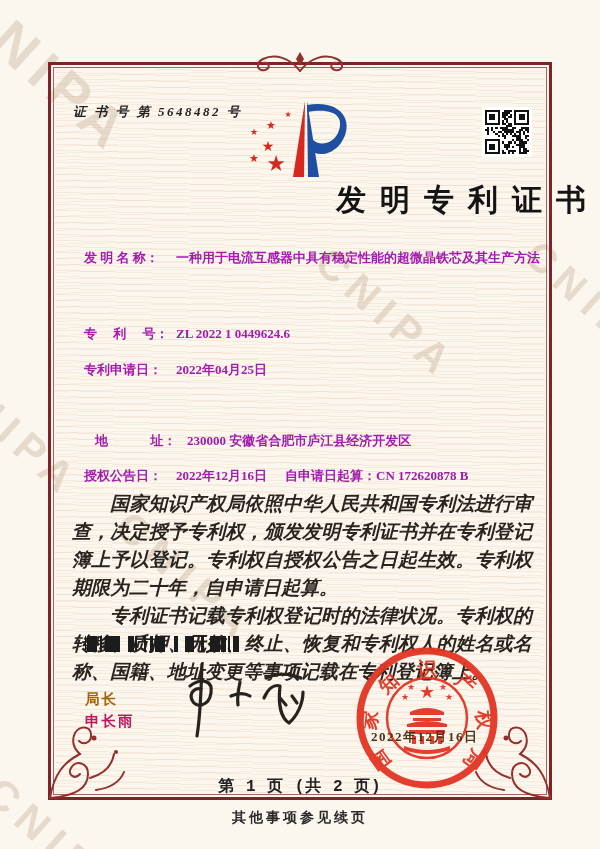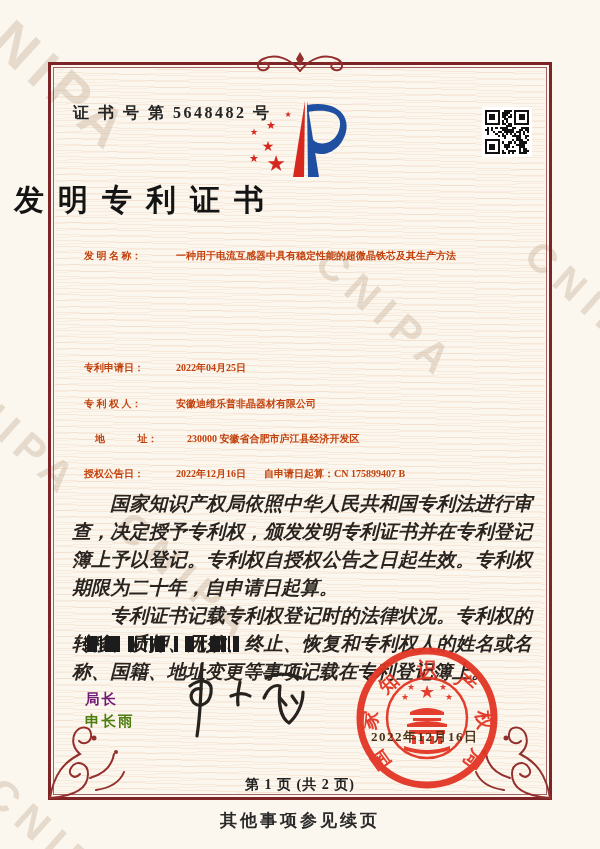--- a/index.html
+++ b/index.html
@@ -27,51 +27,51 @@
     background:
       repeating-linear-gradient(1.6deg,  rgba(224,178,138,.20) 0 1px, transparent 1px 6px),
       repeating-linear-gradient(-1.4deg, rgba(224,178,138,.14) 0 1px, transparent 1px 7px);
   }
   .orn { position:absolute; z-index:2; }
   .orn path { fill:none; stroke:#93302d; stroke-width:2; stroke-linecap:round; }
   .content { position:absolute; inset:0; z-index:3; }
 
   .cert-no {
     position:absolute; left:73px; top:103px;
-    font-size:16px; letter-spacing:2.5px; font-weight:600; color:#242424;
+    font-size:13px; letter-spacing:2.5px; font-weight:600; color:#242424;font-style:italic;
   }
   .logo { position:absolute; left:243px; top:99px; }
   .qr { position:absolute; left:482px; top:107px; width:50px; height:50px; background:#fff; padding:3px; }
   .title {
     position:absolute; left:0; top:180px; width:100%;
-    text-align:left; font-size:30px; font-weight:700; color:#141414;
+    text-align:right; font-size:30px; font-weight:700; color:#141414;
     letter-spacing:14px; text-indent:14px;
   }
-  .row { position:absolute; left:84px; font-size:10px; font-weight:600; color:#c2410c; white-space:nowrap; }
+  .row { position:absolute; left:84px; font-size:13px; font-weight:600; color:#a21caf; white-space:nowrap; }
   .row .lab { display:inline-block; width:92px; }
   .row .lab2 { margin-left:18px; }
   .body-text {
     position:absolute; left:72px; top:490px; width:460px;
     font-size:19px; line-height:28px; font-weight:600; font-style:italic;
     color:#2a2420; text-align:justify;
   }
   .body-text p { text-indent:2em; }
   .barcode { position:absolute; left:85px; top:636px; }
-  .sig-title { position:absolute; left:85px; top:690px; font:700 14.5px "Liberation Sans","DejaVu Sans",sans-serif; color:#701a75; letter-spacing:2px; }
-  .sig-name  { position:absolute; left:85px; top:712px; font:700 14.5px "Liberation Sans","DejaVu Sans",sans-serif; color:#4d7c0f; letter-spacing:2px; }
+  .sig-title { position:absolute; left:85px; top:690px; font:700 14.5px "Liberation Sans","DejaVu Sans",sans-serif; color:#a16207; letter-spacing:2px; }
+  .sig-name  { position:absolute; left:85px; top:712px; font:700 14.5px "Liberation Sans","DejaVu Sans",sans-serif; color:#be185d; letter-spacing:2px; }
   .signature { position:absolute; left:168px; top:656px; }
   .signature path { fill:none; stroke:#26231f; stroke-width:3.2; stroke-linecap:round; stroke-linejoin:round; }
   .seal { position:absolute; left:352px; top:642px; opacity:.95; }
   .seal .seal-char { fill:#e23524; font-size:19px; font-weight:700; text-anchor:middle; font-family:"Liberation Serif",serif; }
   .seal-date {
     position:absolute; left:371px; top:728px; z-index:4;
     font-size:13px; font-weight:700; letter-spacing:1.5px; color:#4b3318;
   }
-  .page-info { position:absolute; left:0; top:776px; width:100%; text-align:center; font-size:14px; font-weight:600; letter-spacing:1px; color:#222; }
-  .foot-note { position:absolute; left:0; top:809px; width:100%; text-align:center; font-size:17px; font-weight:600; letter-spacing:3px; color:#2a2a2a; }
+  .page-info { position:absolute; left:0; top:776px; width:100%; text-align:center; font-size:16px; font-weight:600; letter-spacing:1px; color:#222;font-family:Liberation Mono, monospace; }
+  .foot-note { position:absolute; left:0; top:809px; width:100%; text-align:center; font-size:14px; font-weight:600; letter-spacing:3px; color:#2a2a2a; }
   .star { fill:#d6281e; }
 </style>
 </head>
 <body>
 
 <div class="page">
 
   <div class="wm" style="left:-14px; top:-26px; font-size:56px;">CNIPA</div>
   <div class="wm" style="left:338px; top:238px; font-size:42px;">CNIPA</div>
   <div class="wm" style="left:-38px; top:356px; font-size:42px;">CNIPA</div>
@@ -266,31 +266,31 @@
           <rect x="18" y="20" width="1" height="1" fill="#111"></rect>
           <rect x="19" y="20" width="1" height="1" fill="#111"></rect>
         </svg>
     </div>
 
     <div class="title">发明专利证书</div>
 
     <div class="row" style="top:249px;">
       <span class="lab">发 明 名 称：</span><span>一种用于电流互感器中具有稳定性能的超微晶铁芯及其生产方法</span>
     </div>
+    <div class="row" style="top:325px;">
+      <span class="lab">专　 利　 号：</span><span>ZL 2022 1 0449624.6</span>
+    </div>
     <div class="row" style="top:361px;">
       <span class="lab">专利申请日：</span><span>2022年04月25日</span>
     </div>
-    <div class="row" style="top:397px;">
-      <span class="lab">专 利 权 人：</span><span>安徽迪维乐普非晶器材有限公司</span>
-    </div>
     <div class="row" style="top:432px;margin-left:11px;">
       <span class="lab">地　　　 址：</span><span>230000 安徽省合肥市庐江县经济开发区</span>
     </div>
     <div class="row" style="top:467px;">
-      <span class="lab">授权公告日：</span><span>2022年12月16日</span><span class="lab2">自申请日起算：</span><span>CN 175899407 B</span>
+      <span class="lab">授权公告日：</span><span>2022年12月16日</span><span class="lab2">自申请日起算：</span><span>CN 172620878 B</span>
     </div>
 
     <div class="body-text">
       <p>国家知识产权局依照中华人民共和国专利法进行审查，决定授予专利权，颁发发明专利证书并在专利登记簿上予以登记。专利权自授权公告之日起生效。专利权期限为二十年，自申请日起算。</p>
       <p>专利证书记载专利权登记时的法律状况。专利权的转移、质押、无效、终止、恢复和专利权人的姓名或名称、国籍、地址变更等事项记载在专利登记簿上。</p>
     </div>
 
     <svg class="barcode" width="158" height="16" viewBox="0 0 158 16">
         <rect x="0" y="0" width="1" height="16" fill="#1c1c1c"></rect>
         <rect x="2" y="0" width="3" height="16" fill="#1c1c1c"></rect>

